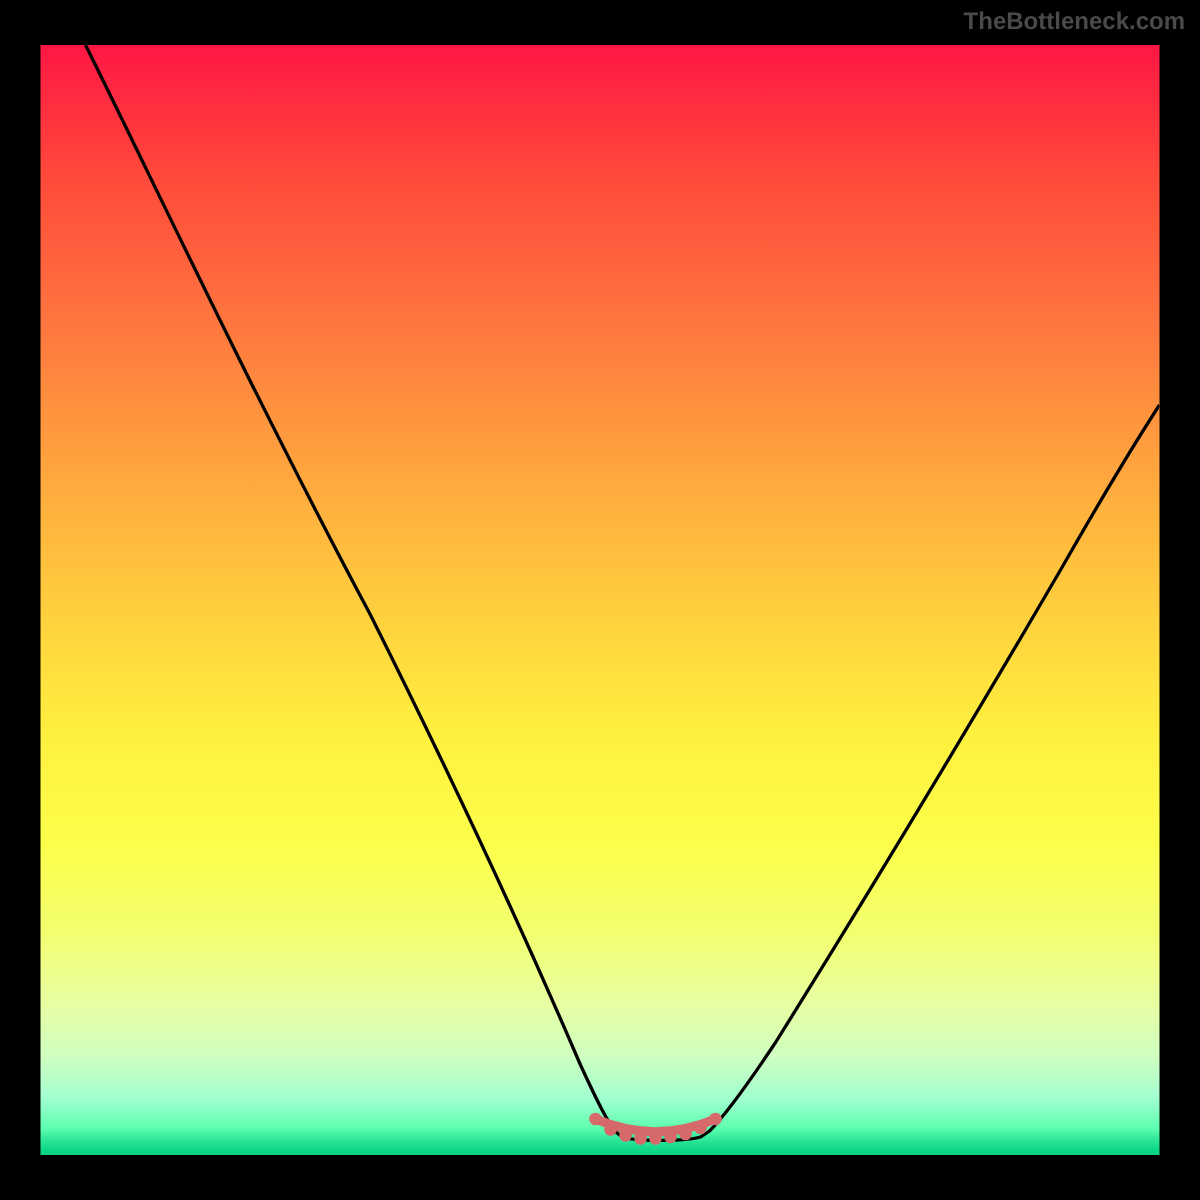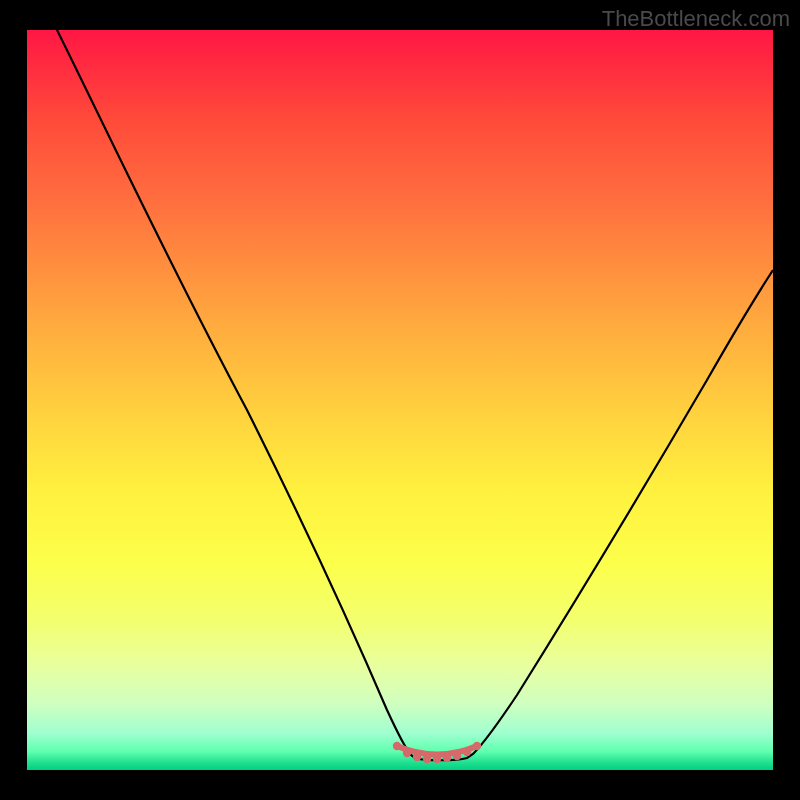--- a/index.html
+++ b/index.html
@@ -2,22 +2,22 @@
 <html><head>
 <meta charset="utf-8">
 <style>
 * { margin: 0; padding: 0; box-sizing: border-box; }
 body { width: 800px; height: 800px; background: #000; position: relative; font-family: Arial, sans-serif; }
 .watermark {
   position: absolute;
   top: 6px;
   right: 10px;
   color: #4a4a4a;
-  font-size: 22px;
-  font-weight: 400;
+  font-size: 16px;
+  font-weight: 700;
   z-index: 10;
 }
 .plot-area {
   position: absolute;
   left: 27px;
   top: 30px;
   width: 746px;
   height: 740px;
   background: linear-gradient(to bottom,
     #ff1744 0%,

